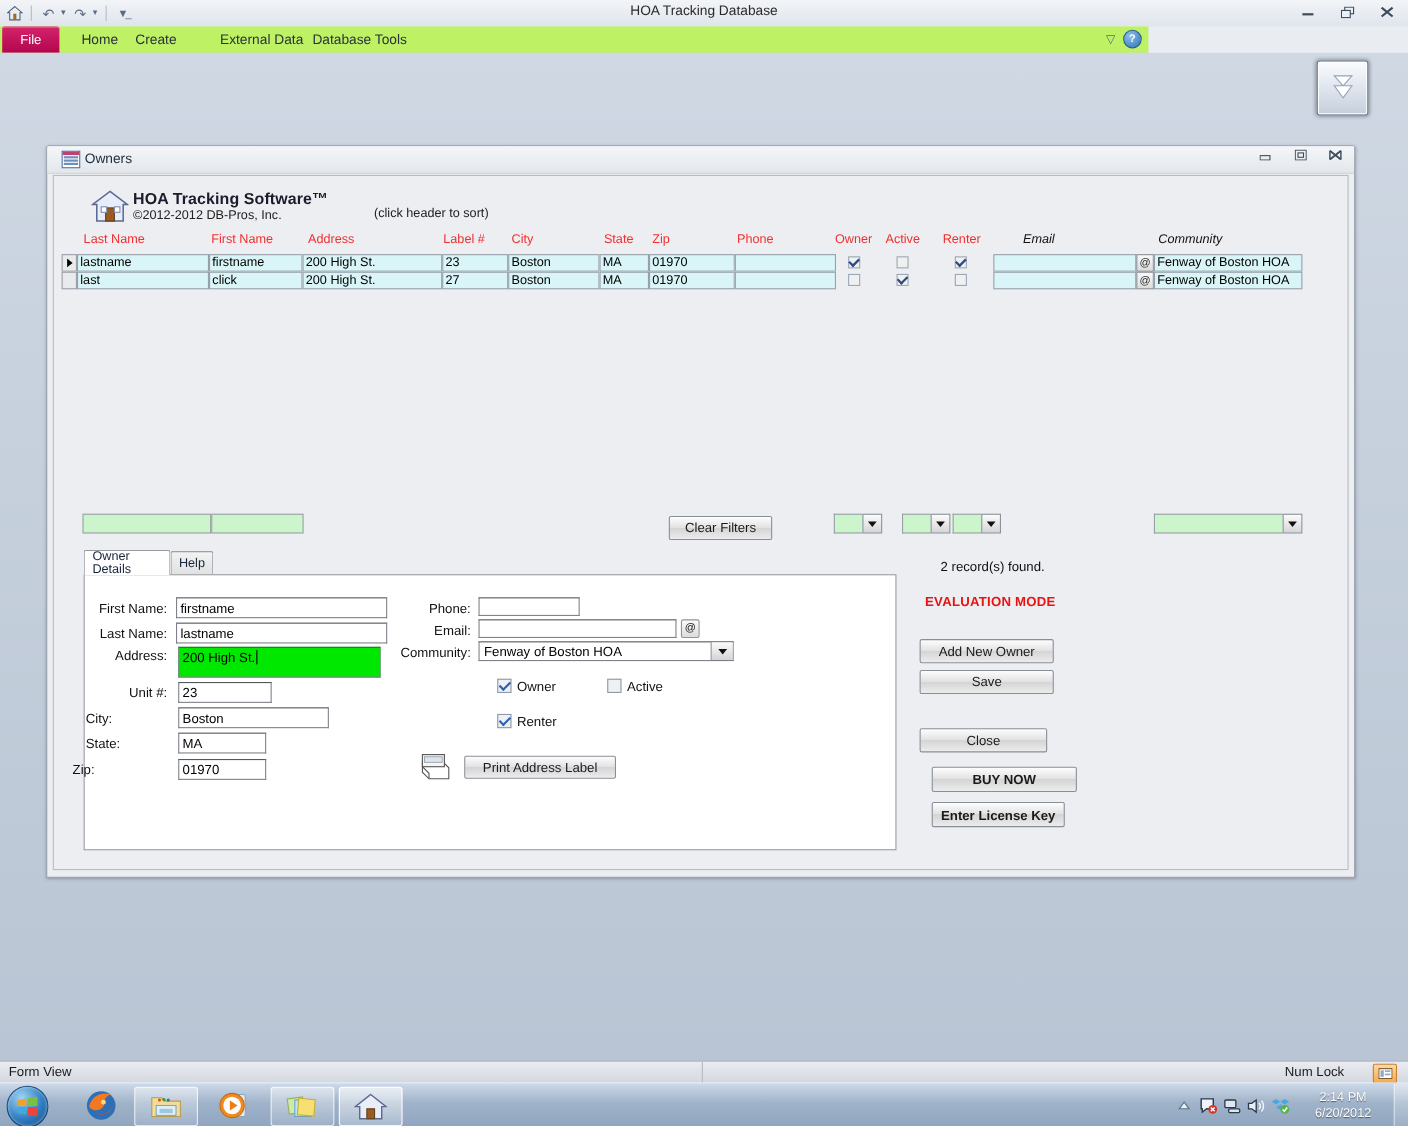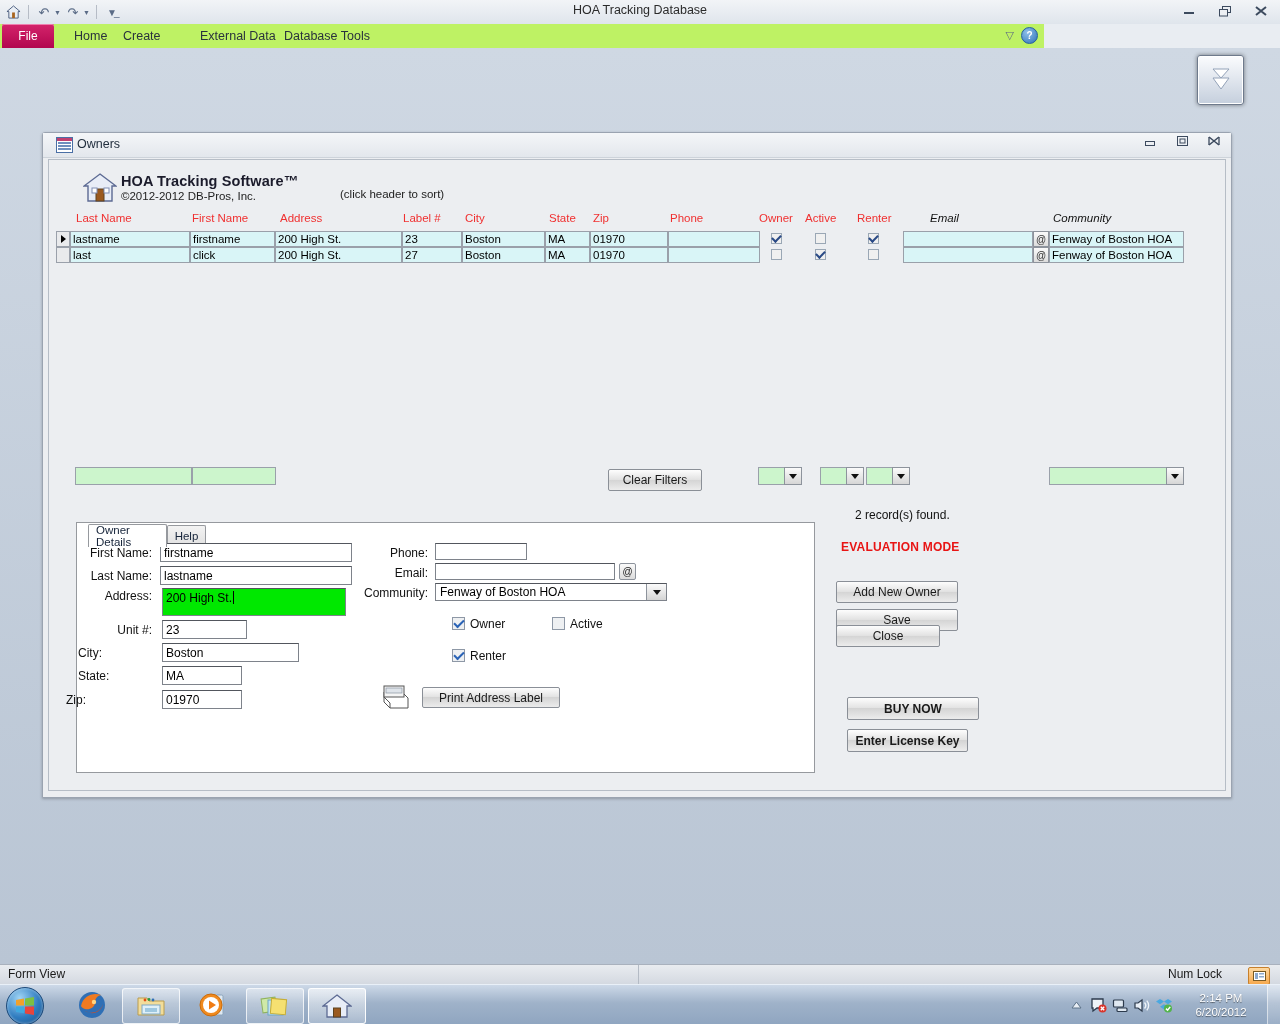--- a/index.html
+++ b/index.html
@@ -86,21 +86,21 @@
   .filt-combo .fc-btn{width:18px;background:linear-gradient(#fbfbfb,#d6d6d6);
     border:1px solid #8d939c;box-sizing:border-box;display:flex;align-items:center;justify-content:center;}
   .caret-dn{width:0;height:0;border-left:4px solid transparent;border-right:4px solid transparent;border-top:5px solid #111;}
   
   .abtn{position:absolute;box-sizing:border-box;
     background:linear-gradient(#fdfdfd,#e2e2e2 48%,#d4d4d4 50%,#ececec);
     border:1px solid #8a8f97;border-radius:2px;font-size:12px;color:#1a1a1a;
     display:flex;align-items:center;justify-content:center;white-space:nowrap;}
   .abtn.bold{font-weight:bold;}
   
-  #tabstrip{position:absolute;left:88px;top:501px;width:737px;height:22px;margin-top:24px;}
+  #tabstrip{position:absolute;left:76px;top:501px;width:737px;height:22px;}
   .ftab{position:absolute;top:0;height:21px;box-sizing:border-box;
     background:linear-gradient(#f3f3f3,#e1e1e1);border:1px solid #96999e;
     border-bottom:none;font-size:11.5px;color:#16243a;display:flex;align-items:center;
     justify-content:center;padding:0 7px;border-radius:2px 2px 0 0;}
   .ftab.active{background:#fff;height:23px;top:-1px;z-index:3;}
   #tabpanel{position:absolute;left:76px;top:522px;width:737px;height:249px;
     background:#fff;border:1px solid #96999e;}
   
   .flabel{position:absolute;font-size:12px;color:#111;text-align:right;}
   .ftext{position:absolute;box-sizing:border-box;background:#fff;
@@ -397,21 +397,21 @@
       <path d="M4 15 L10 21 L10 26" fill="none" stroke="#555"></path>
     </svg>
   </div>
   <div class="abtn" style="left:422px; top:687px; width:138px; height:21px;">Print Address Label</div>
 
   <div id="rec-found">2 record(s) found.</div>
   <div id="eval-mode">EVALUATION MODE</div>
 
   <div class="abtn" style="left:836px; top:581px; width:122px; height:22px;">Add New Owner</div>
   <div class="abtn" style="left:836px; top:609px; width:122px; height:22px;">Save</div>
-  <div class="abtn" style="left:836px; top:625px; width:104px; height:22px;">Close</div>
+  <div class="abtn" style="left:836px; top:662px; width:116px; height:22px;">Close</div>
   <div class="abtn bold" style="left:847px; top:697px; width:132px; height:23px;">BUY NOW</div>
   <div class="abtn bold" style="left:847px; top:729px; width:121px; height:23px;">Enter License Key</div>
 
 </div>
 
 <div id="statusbar">
   <div id="status-left">Form View</div>
   <div id="status-sep"></div>
   <div id="status-numlock">Num Lock</div>
   <div id="status-viewbtn">

